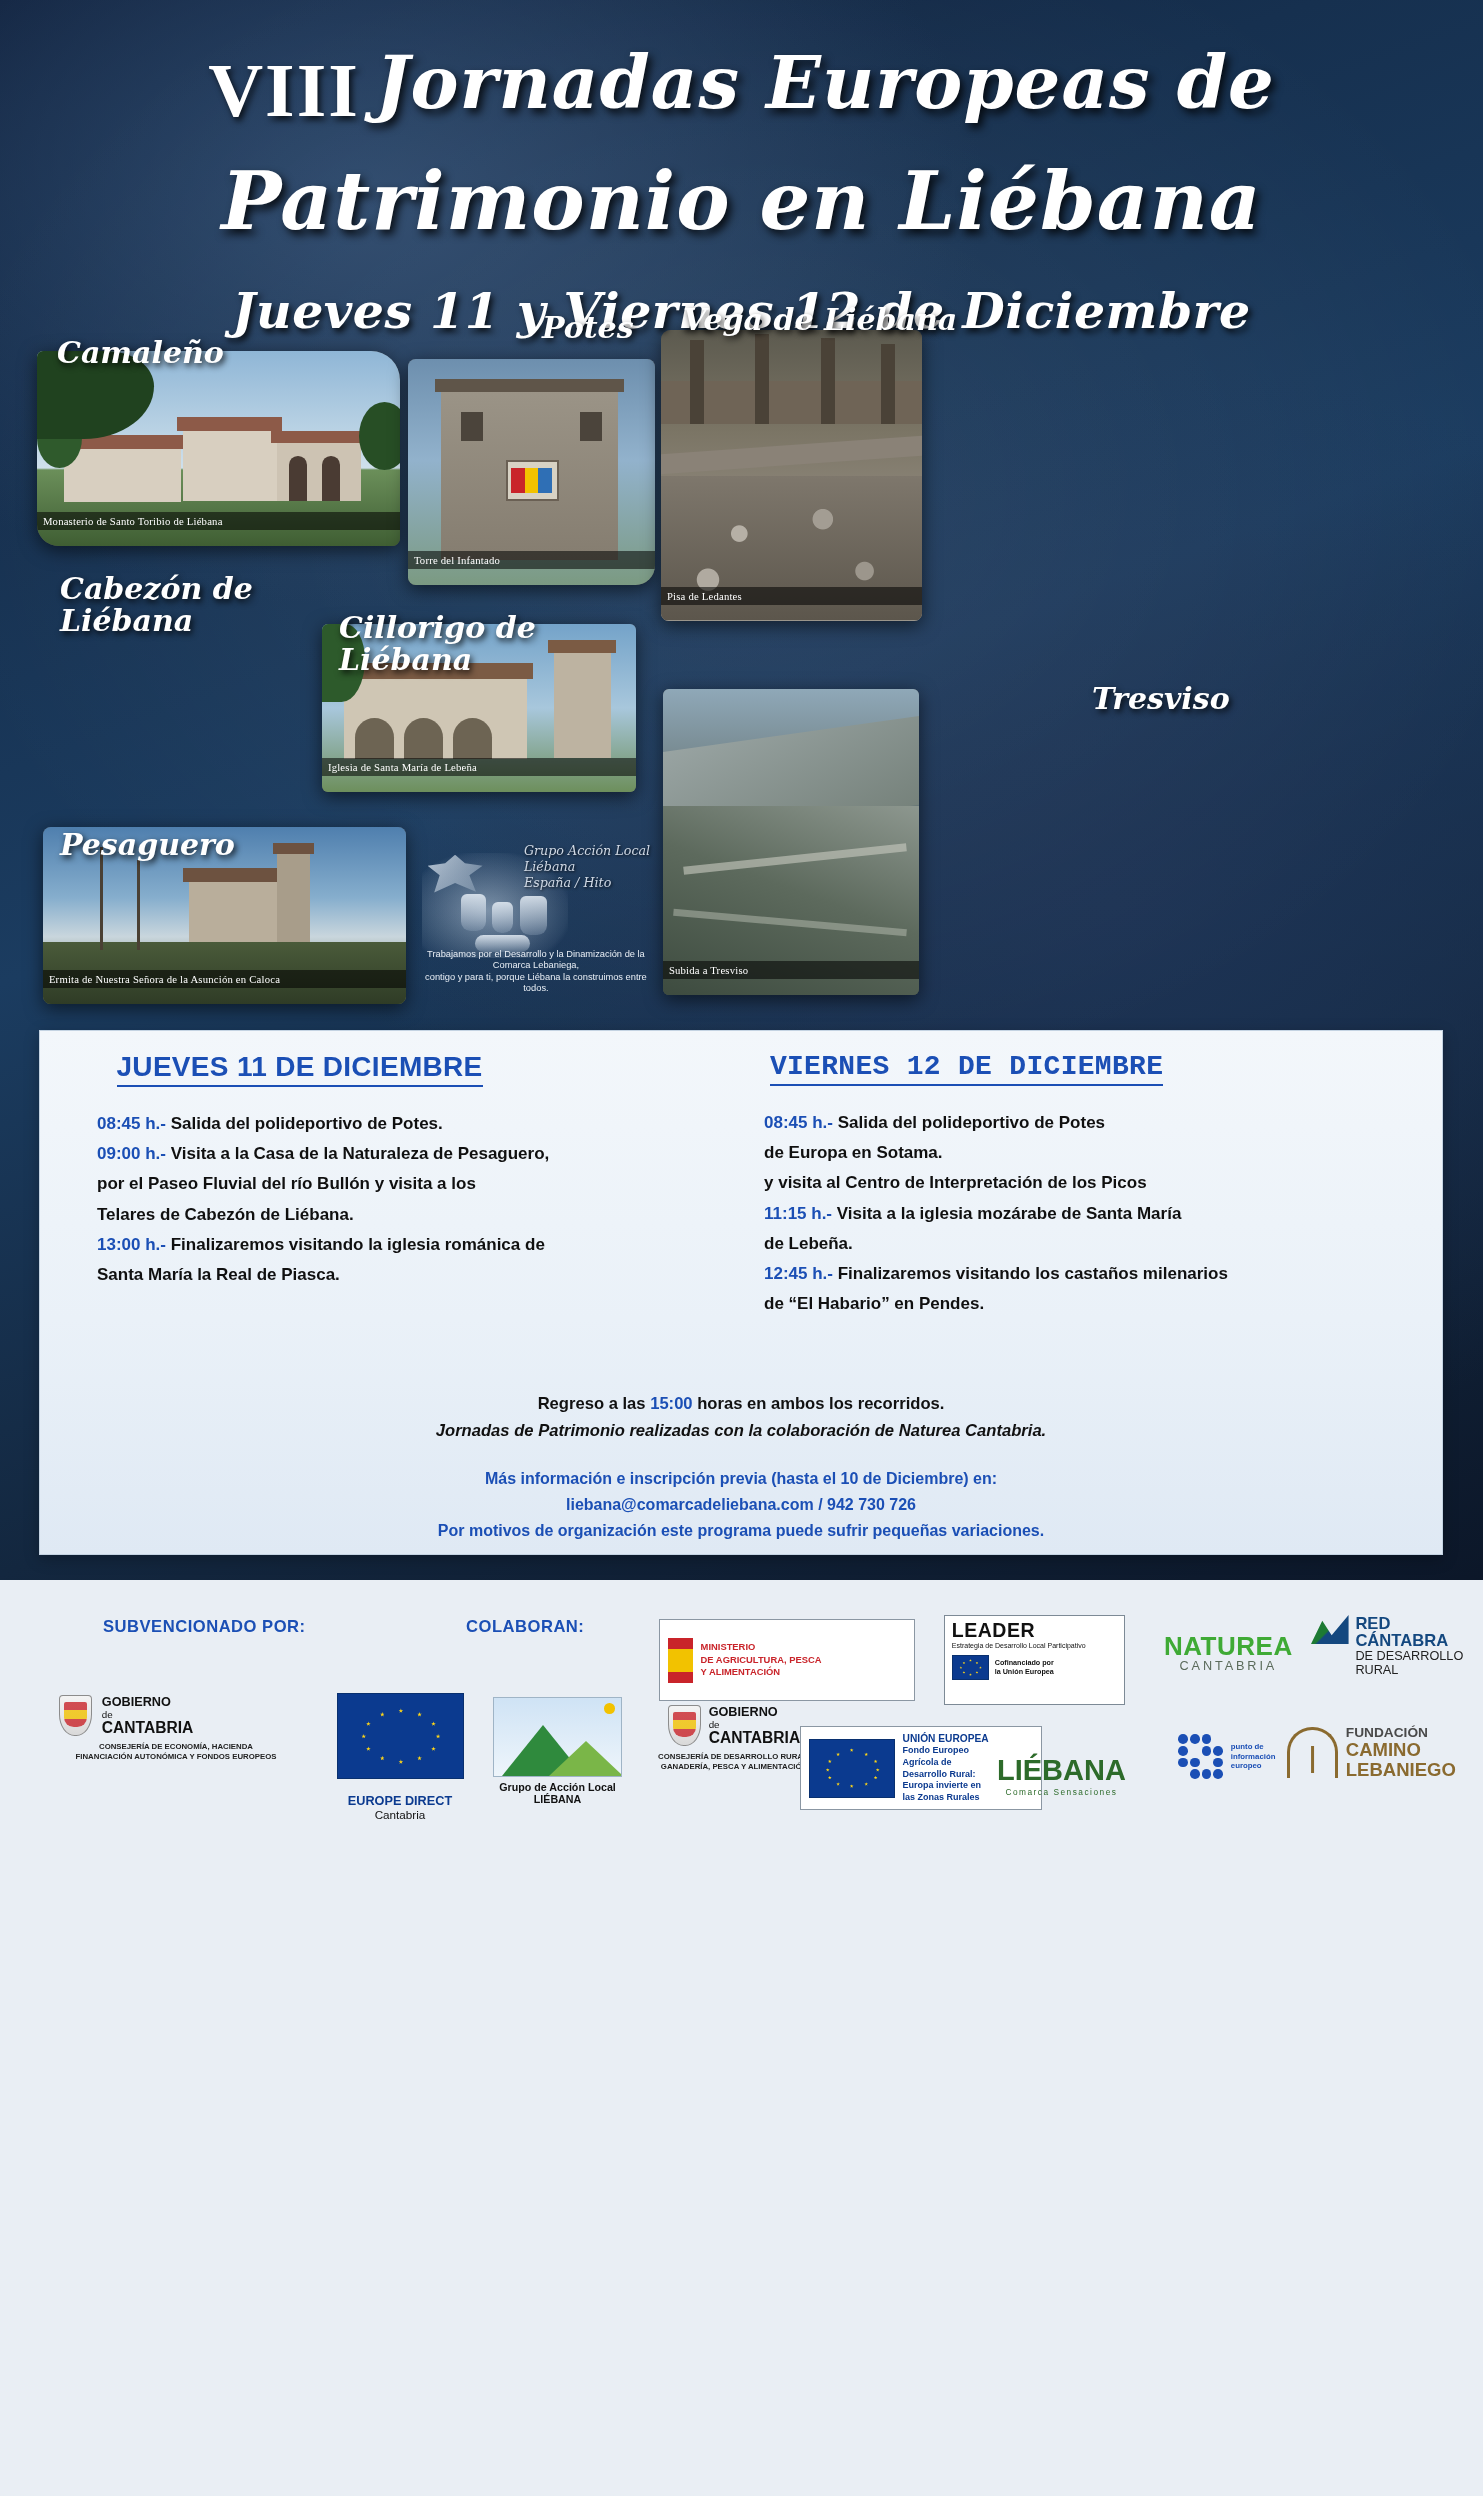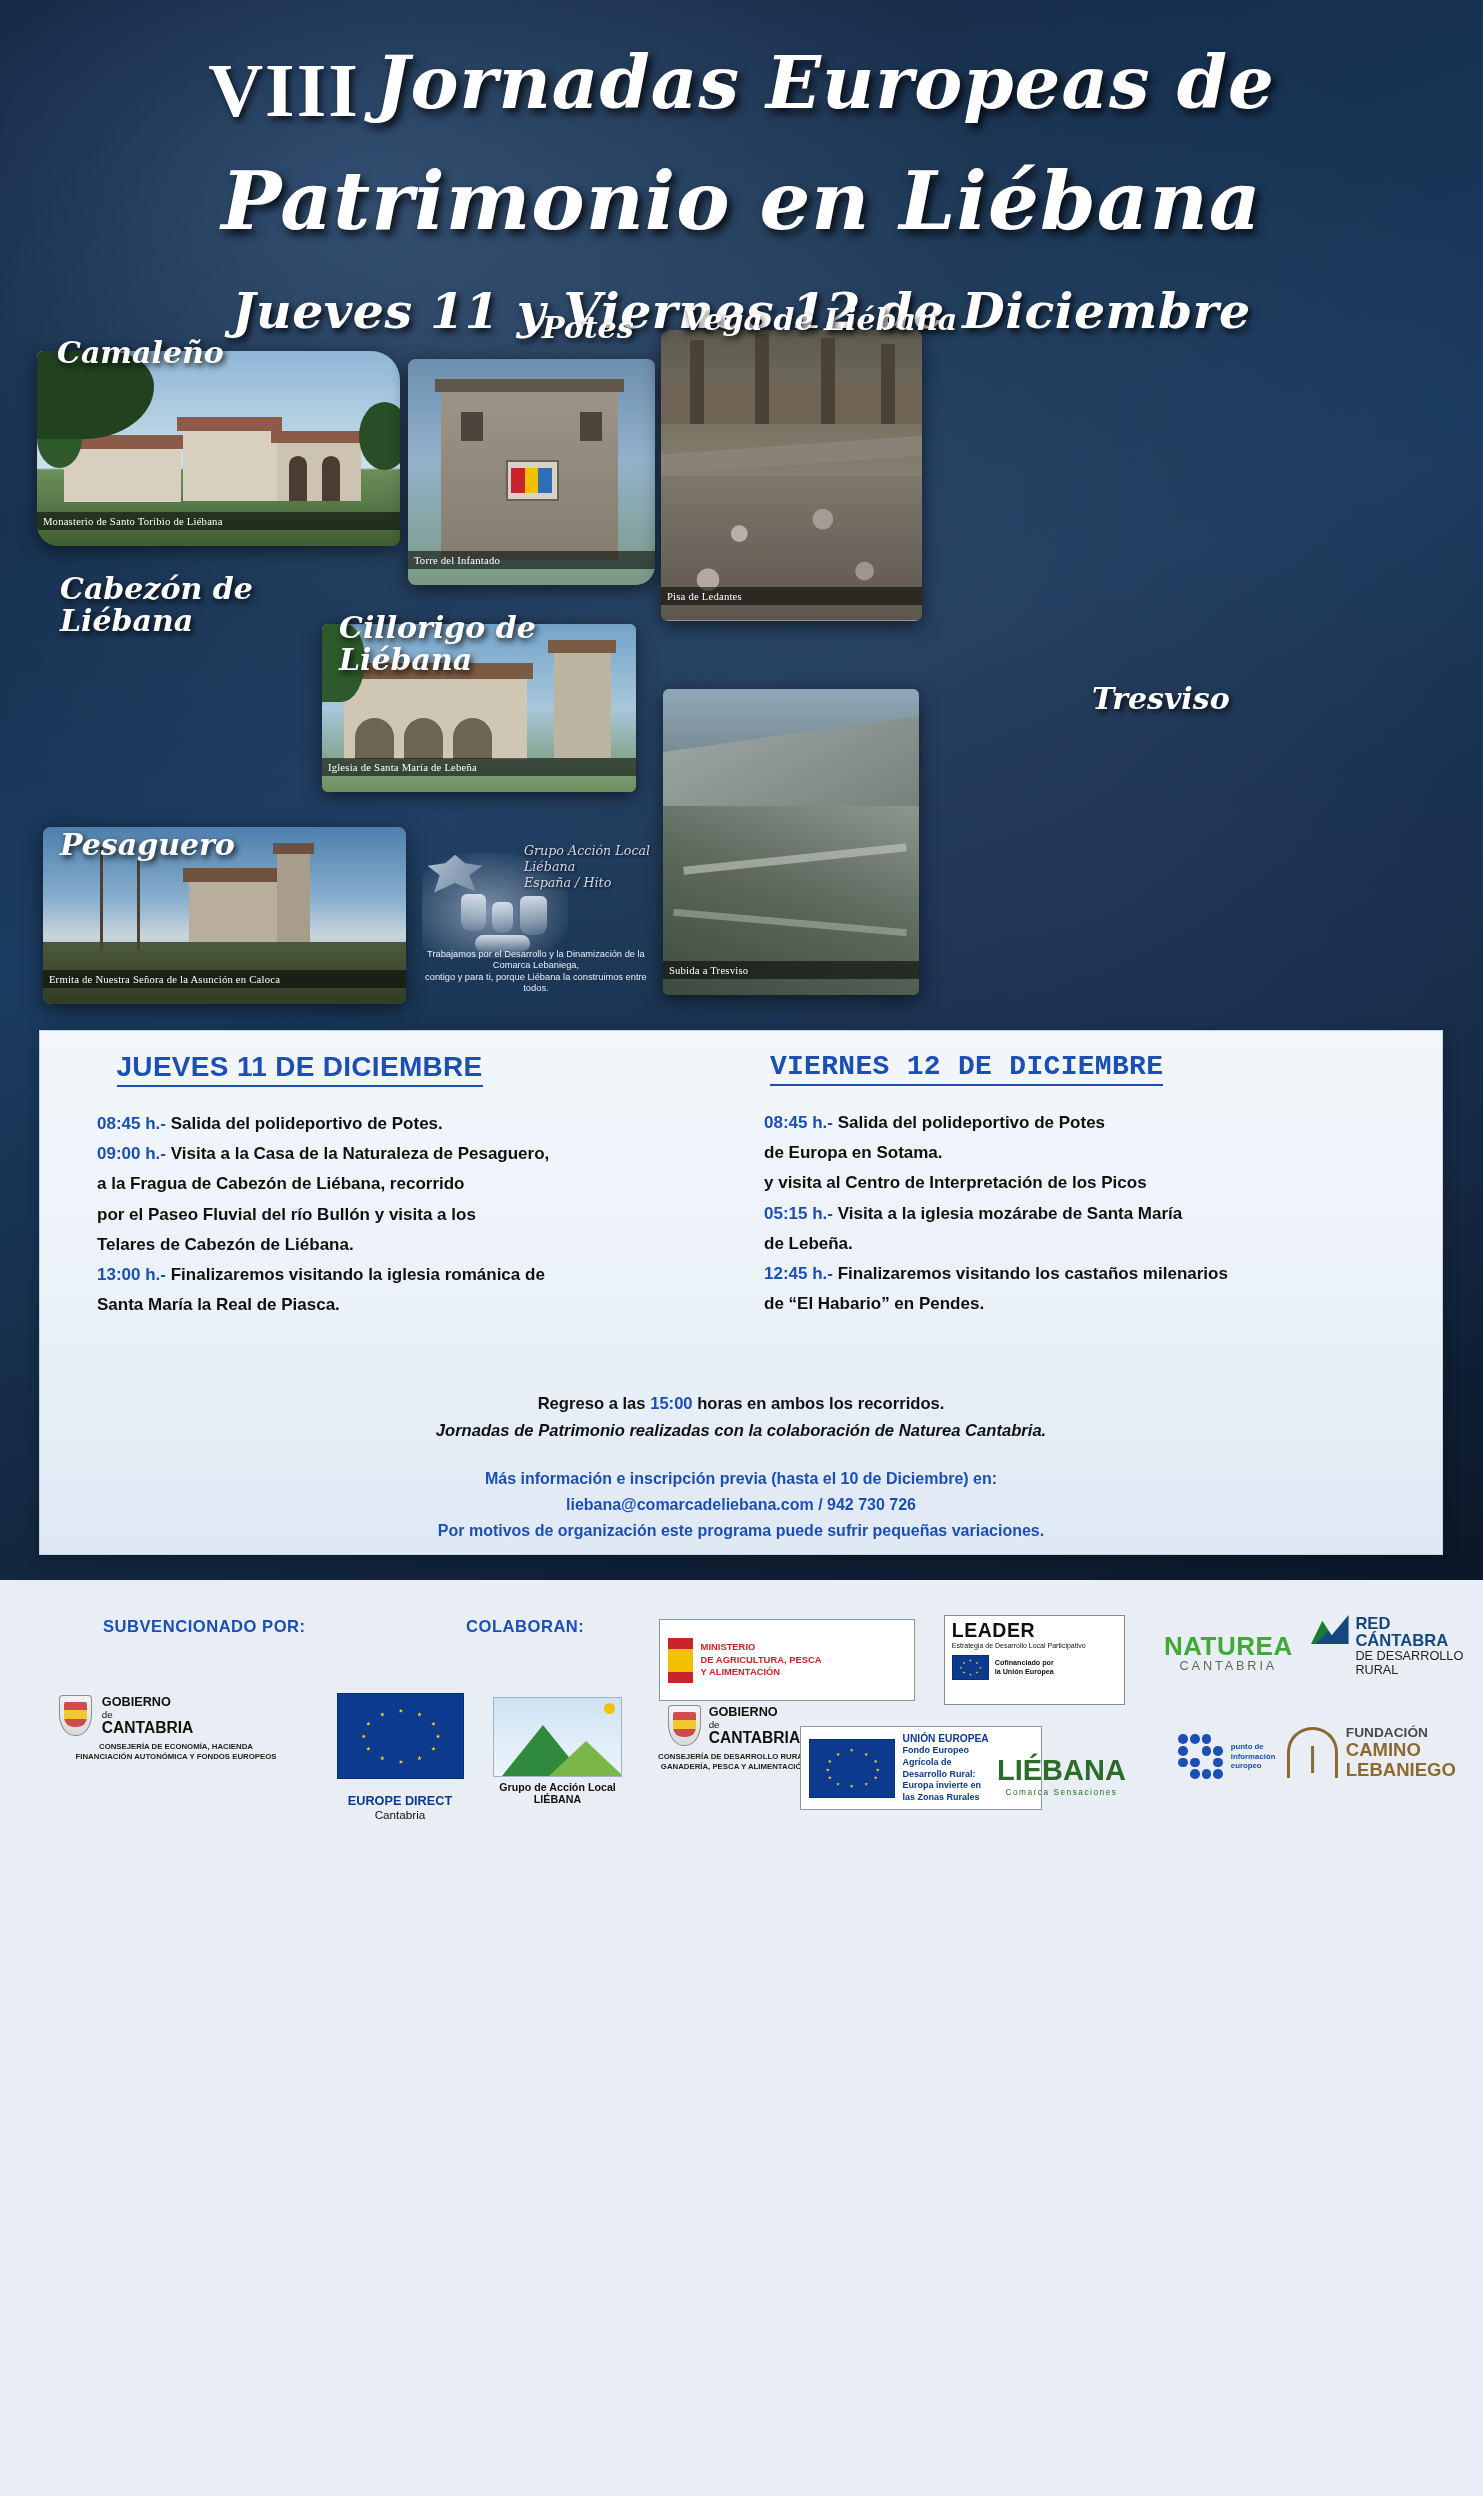--- a/index.html
+++ b/index.html
@@ -470,35 +470,34 @@
 contigo y para ti, porque Liébana la construimos entre todos.</div>
   </div>
 
   <div class="program">
 
     <div class="day-col" id="day1">
       <div class="day-head">JUEVES 11 DE DICIEMBRE</div>
       <div class="day-body">
         <div><span class="hr-time">08:45 h.-</span><span> Salida del polideportivo de Potes.</span></div>
         <div><span class="hr-time">09:00 h.-</span><span> Visita a la Casa de la Naturaleza de Pesaguero,</span></div>
-        <div><span>a la Fragua de Cabezón de Liébana, recorrido</span></div>
         <div><span>por el Paseo Fluvial del río Bullón y visita a los</span></div>
         <div><span>Telares de Cabezón de Liébana.</span></div>
         <div><span class="hr-time">13:00 h.-</span><span> Finalizaremos visitando la iglesia románica de</span></div>
         <div><span>Santa María la Real de Piasca.</span></div>
       </div>
     </div>
 
     <div class="day-col" id="day2">
       <div class="day-head">VIERNES 12 DE DICIEMBRE</div>
       <div class="day-body">
         <div><span class="hr-time">08:45 h.-</span><span> Salida del polideportivo de Potes</span></div>
         <div><span>de Europa en Sotama.</span></div>
         <div><span>y visita al Centro de Interpretación de los Picos</span></div>
-        <div><span class="hr-time">05:15 h.-</span><span> Visita a la iglesia mozárabe de Santa María</span></div>
+        <div><span class="hr-time">11:15 h.-</span><span> Visita a la iglesia mozárabe de Santa María</span></div>
         <div><span>de Lebeña.</span></div>
         <div><span class="hr-time">12:45 h.-</span><span> Finalizaremos visitando los castaños milenarios</span></div>
         <div><span>de “El Habario” en Pendes.</span></div>
       </div>
     </div>
 
     <div class="foot-note" id="fn1">
       <span>Regreso a las </span><span class="blue">15:00</span><span> horas en ambos los recorridos.</span>
     </div>
     <div class="foot-note" id="fn2">Jornadas de Patrimonio realizadas con la colaboración de Naturea Cantabria.</div>

